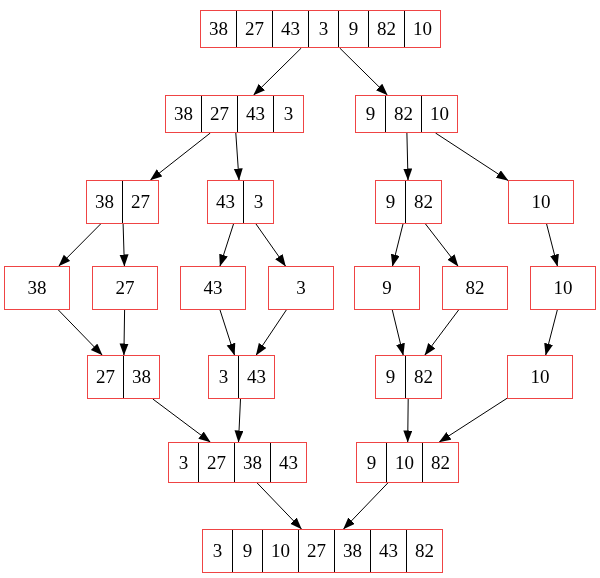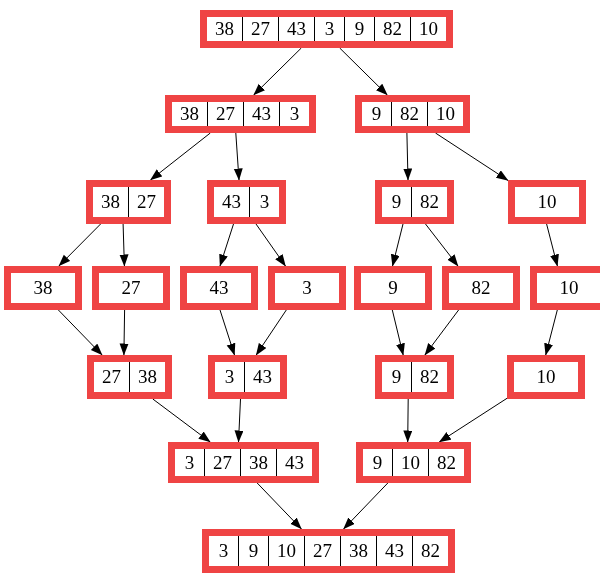--- a/index.html
+++ b/index.html
@@ -15,21 +15,21 @@
     position: absolute;
     left: 0; top: 0;
     width: 600px; height: 578px;
     pointer-events: none;
   }
   .node {
     position: absolute;
     display: flex;
     align-items: stretch;
     background: #ffffff;
-    border: 7px solid #ef4444;
+    border: 1px solid #ef4444;
     height: 38px;
     box-sizing: border-box;
   }
   .node.tall { height: 44px; }
   .cell {
     display: flex;
     align-items: center;
     justify-content: center;
     font-size: 19px;
     color: #000000;

